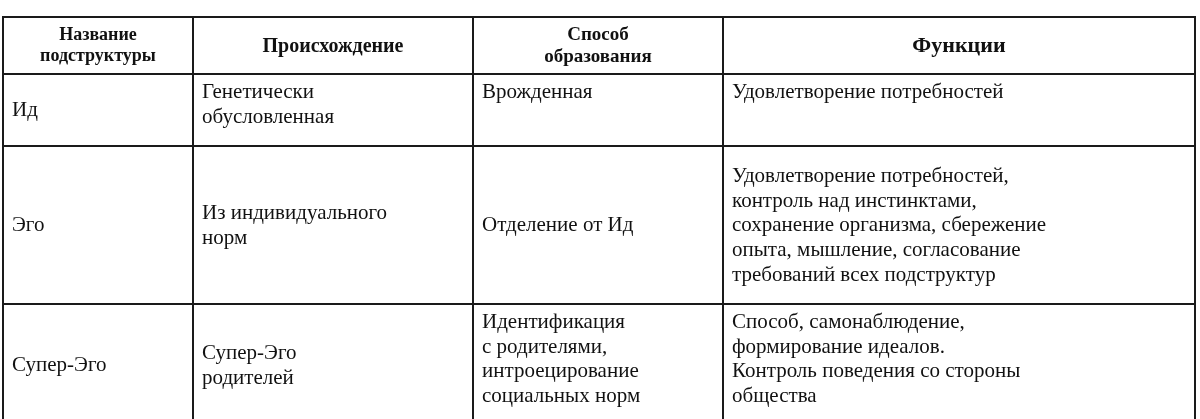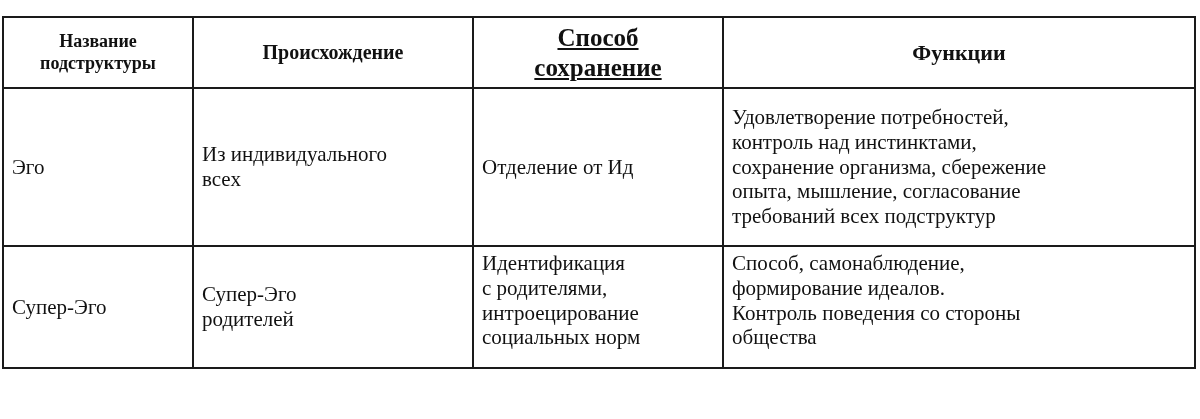--- a/index.html
+++ b/index.html
@@ -34,21 +34,21 @@
     line-height: 1.18;
   }
   table.psy-table thead th {
     text-align: center;
     font-weight: bold;
     font-family: "Liberation Serif", serif;
     padding: 5px 6px;
   }
   thead th.h-name   { font-size: 18px; }
   thead th.h-origin { font-size: 20px; }
-  thead th.h-method { font-size: 25px; text-decoration: underline; }
+  thead th.h-method { font-size: 19px; }
   thead th.h-func   { font-size: 22px; }
 
   col.c1 { width: 190px; }
   col.c2 { width: 280px; }
   col.c3 { width: 250px; }
   col.c4 { width: 472px; }
 
   tbody td {
     font-weight: normal;
     text-align: left;
@@ -83,35 +83,48 @@
       <tr>
         <th class="h-name">
           <span class="line">Название</span>
           <span class="line">подструктуры</span>
         </th>
         <th class="h-origin">
           <span class="line">Происхождение</span>
         </th>
         <th class="h-method">
           <span class="line">Способ</span>
-          <span class="line">сохранение</span>
+          <span class="line">образования</span>
         </th>
         <th class="h-func">
           <span class="line">Функции</span>
         </th>
       </tr>
     </thead>
     <tbody>
 
+      <tr class="row-id">
+        <td class="cell-name">Ид</td>
+        <td class="cell-origin">
+          <span class="line">Генетически</span>
+          <span class="line">обусловленная</span>
+        </td>
+        <td class="cell-method">
+          <span class="line">Врожденная</span>
+        </td>
+        <td class="cell-func">
+          <span class="line">Удовлетворение потребностей</span>
+        </td>
+      </tr>
 
       <tr class="row-ego">
         <td class="cell-name">Эго</td>
         <td class="cell-origin">
           <span class="line">Из индивидуального</span>
-          <span class="line">всех</span>
+          <span class="line">норм</span>
         </td>
         <td class="cell-method">
           <span class="line">Отделение от Ид</span>
         </td>
         <td class="cell-func">
           <span class="line">Удовлетворение потребностей,</span>
           <span class="line">контроль над инстинктами,</span>
           <span class="line">сохранение организма, сбережение</span>
           <span class="line">опыта, мышление, согласование</span>
           <span class="line">требований всех подструктур</span>

